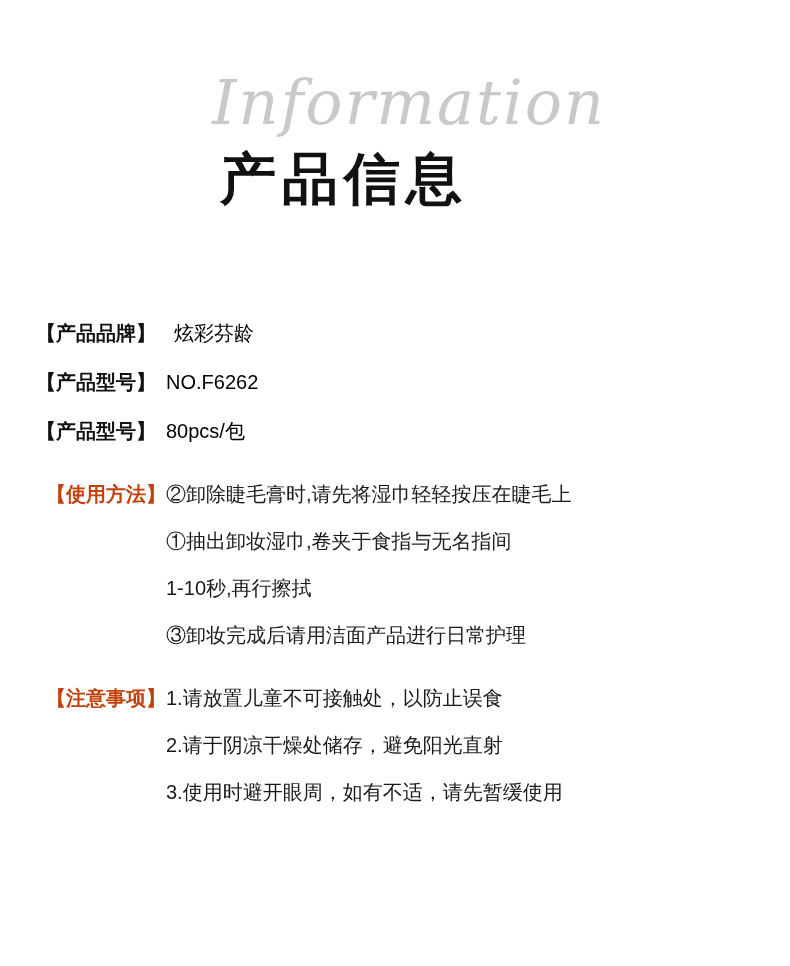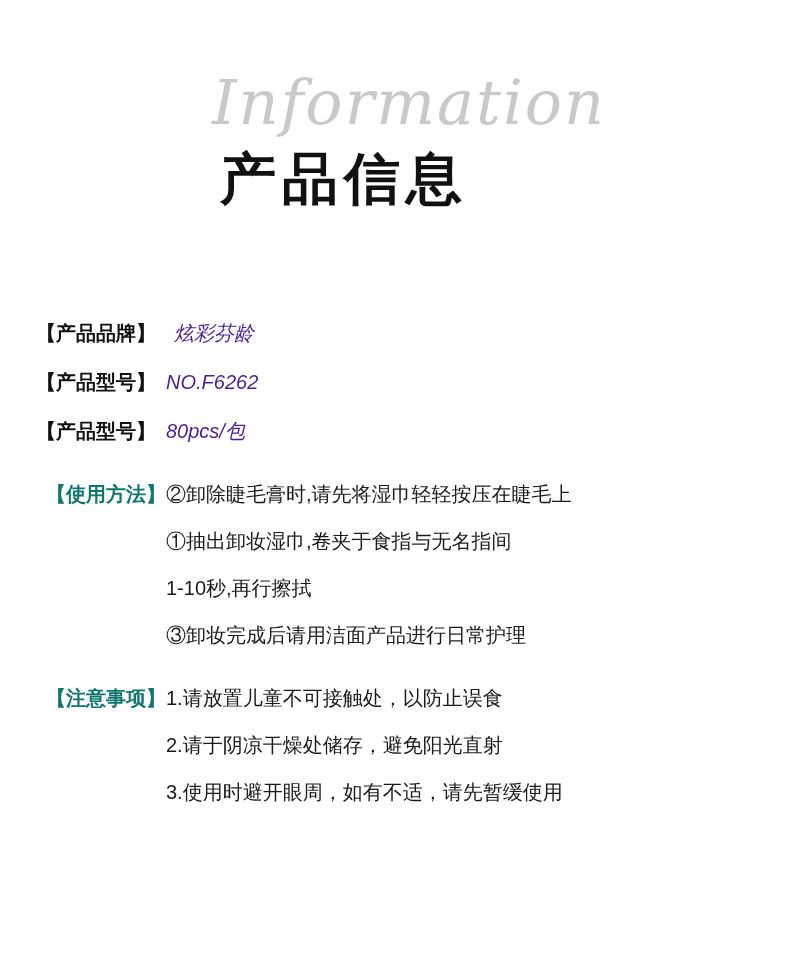--- a/index.html
+++ b/index.html
@@ -76,42 +76,41 @@
     padding-left: 22px;
     box-sizing: border-box;
     font-size: 20px;
     font-weight: bold;
     color: #111111;
     letter-spacing: 0px;
     white-space: nowrap;
   }
   .row .value {
     font-size: 20px;
-    color: #4c1d95;
+    color: #000000;
     line-height: 1.35;
-    font-style: italic;
   }
   .row.indent-value .value {
     padding-left: 8px;
   }
 
   
   .block {
     display: flex;
     align-items: flex-start;
     margin-bottom: 10px;
   }
   .block .label {
     width: 152px;
     flex: 0 0 152px;
     padding-left: 32px;
     box-sizing: border-box;
     font-size: 20px;
     font-weight: bold;
-    color: #0f766e;
+    color: #c2410c;
     white-space: nowrap;
     line-height: 1.35;
   }
   .block .lines {
     flex: 1 1 auto;
   }
   .block .lines .line {
     font-size: 20px;
     color: #1a1a1a;
     line-height: 1.35;

